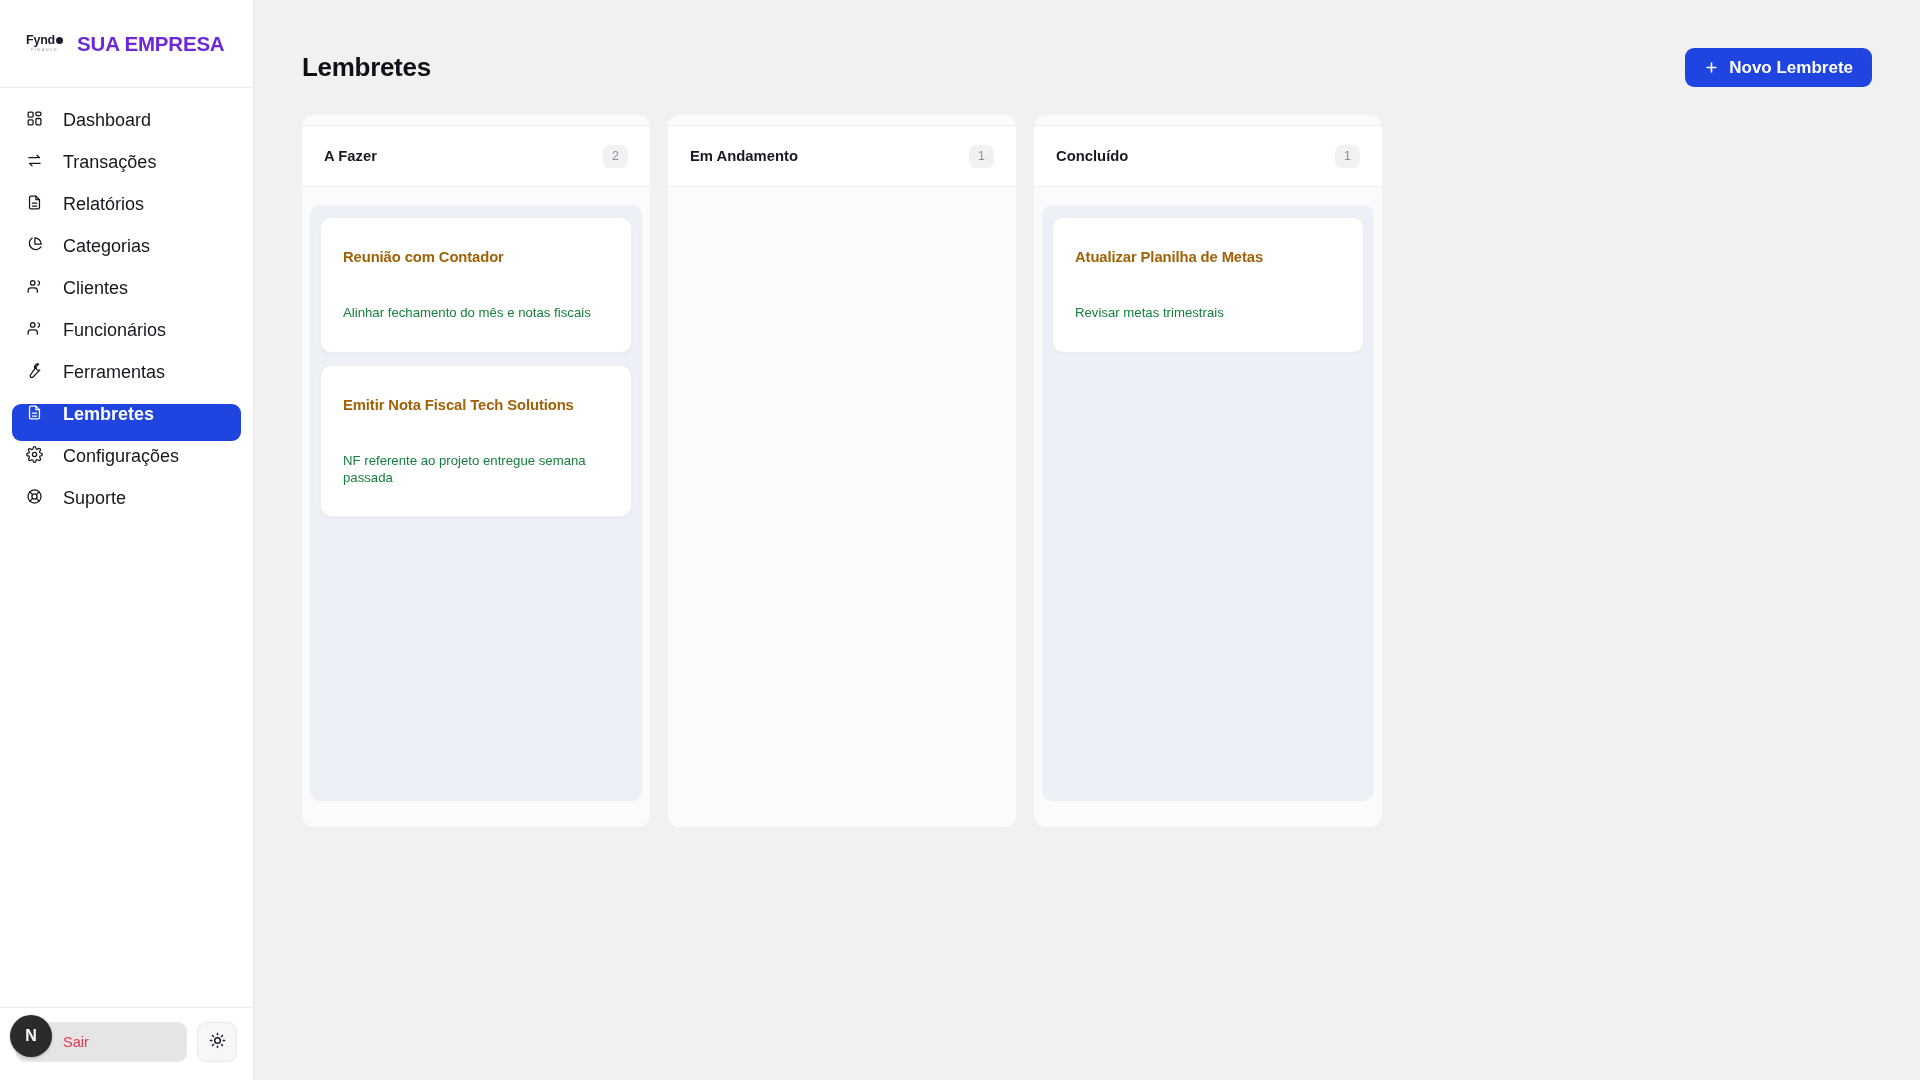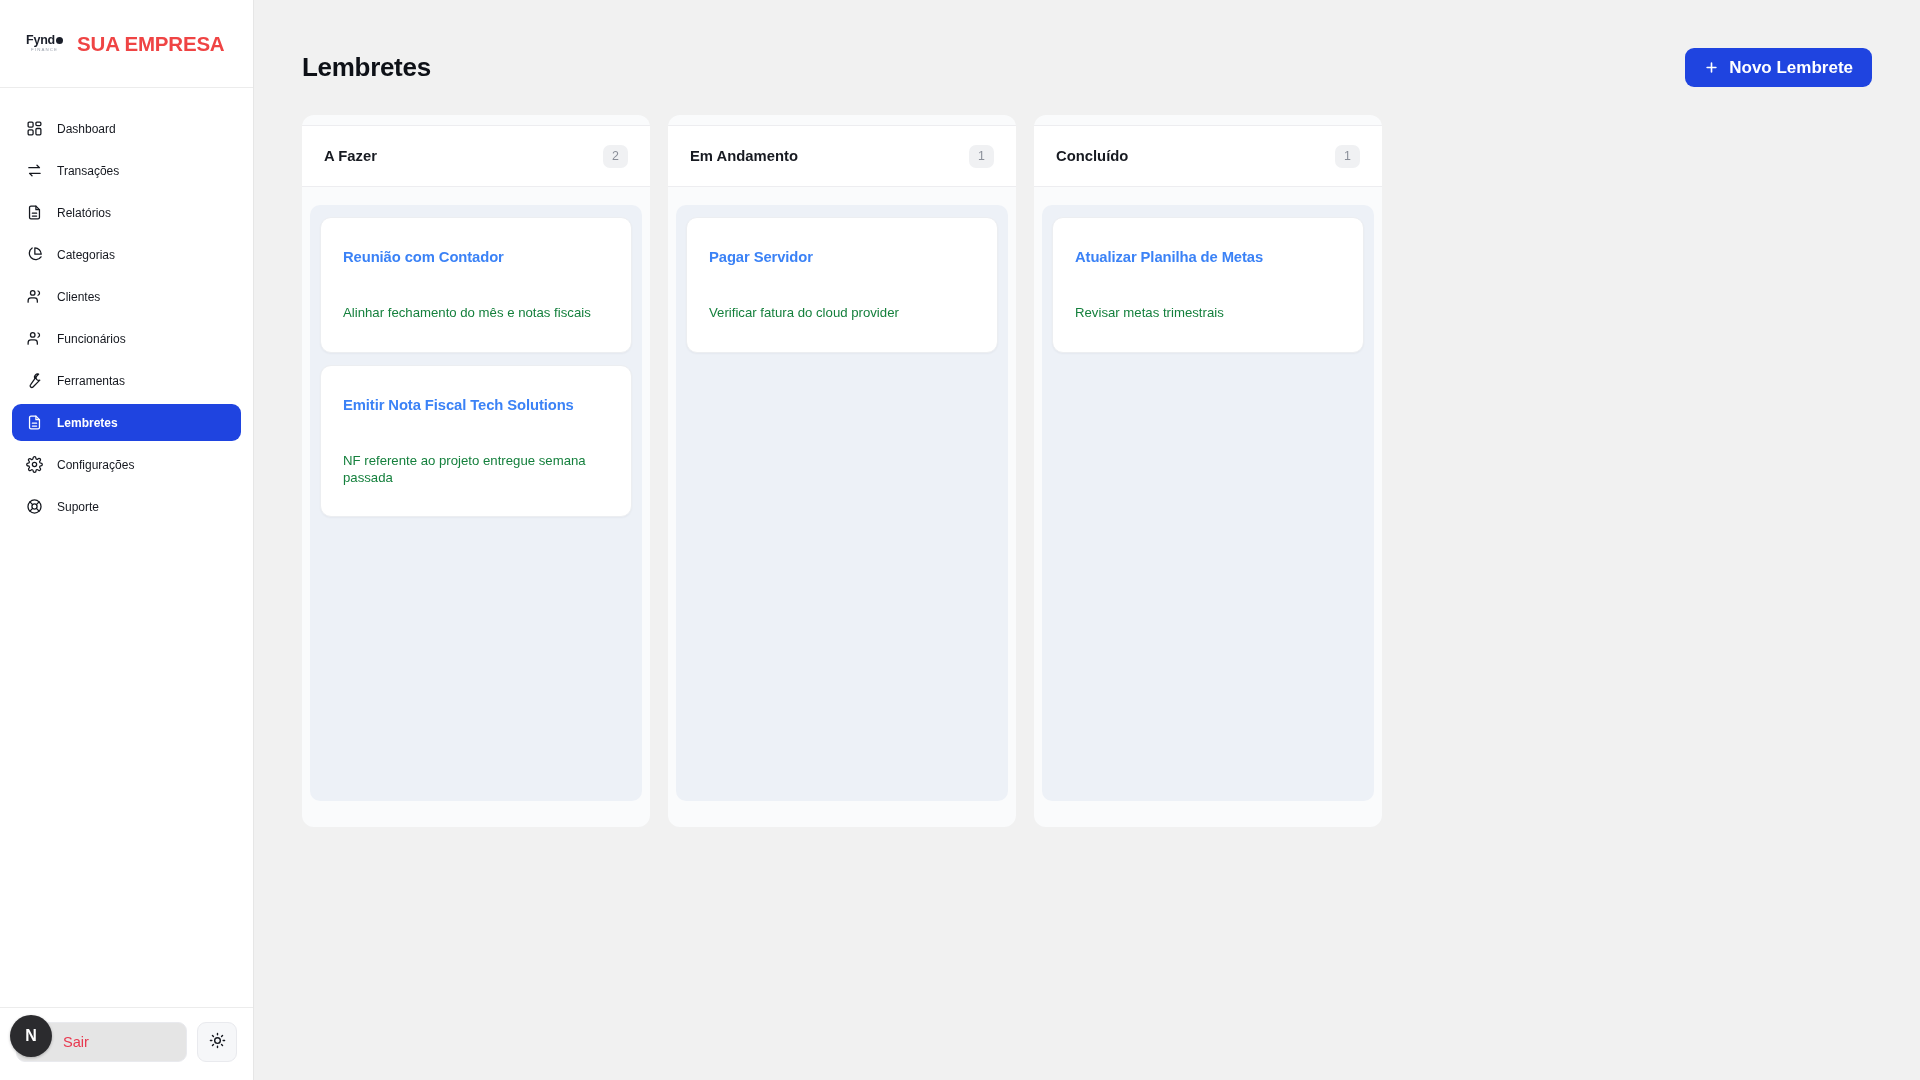--- a/index.html
+++ b/index.html
@@ -34,29 +34,29 @@
   }
   .brand-logo-dot {
     width: 7px; height: 7px; border-radius: 50%;
     background: #1b1f2a; display: inline-block; margin-left: 0px;
   }
   .brand-logo-sub {
     font-size: 4.4px; color: #9aa0ac; letter-spacing: 1.1px;
     margin-top: 1.5px; text-transform: uppercase;
   }
   .brand-title {
-    font-size: 20.5px; font-weight: 700; color: #ef4444; letter-spacing: -0.2px;
+    font-size: 20.5px; font-weight: 700; color: #6d28d9; letter-spacing: -0.2px;
   }
 
   .nav { padding: 22px 12px 0 12px; display: flex; flex-direction: column; gap: 5px; }
   .nav-item {
-    display: flex; align-items: center; gap: 14px;
+    display: flex; gap: 20px;
     height: 37px; padding: 0 14px;
     border-radius: 9px; cursor: pointer;
-    color: #15181f; font-size: 12px; font-weight: 500;
+    color: #15181f; font-size: 18px; font-weight: 500;
     text-decoration: none; user-select: none;
   }
   .nav-item.active { background: #1f44e0; color: #ffffff; font-weight: 700; }
   .nav-icon { width: 17px; height: 17px; flex: 0 0 17px; display: block; }
   .nav-icon svg { width: 17px; height: 17px; display: block; }
 
   .sidebar-footer {
     margin-top: auto; padding: 14px 16px 18px 16px;
     border-top: 1px solid #ececec;
     display: flex; align-items: center; gap: 10px; position: relative;
@@ -141,21 +141,21 @@
     background: #ffffff;
     border: 1px solid #eceef1;
     border-radius: 11px;
     padding: 30px 22px 30px 22px;
     min-height: 128px;
     display: flex; flex-direction: column; justify-content: space-between;
     cursor: grab;
     box-shadow: 0 1px 2px rgba(16,24,40,.04);
   }
   .card-title {
-    font-size: 14.8px; font-weight: 700; color: #3b82f6;
+    font-size: 14.8px; font-weight: 700; color: #a16207;
     letter-spacing: -0.1px; line-height: 1.25;
   }
   .card-desc {
     font-size: 13.2px; color: #15803d; line-height: 1.3; margin-top: 38px;
   }
 </style>
 </head>
 <body>
 
 <div class="app">
@@ -319,26 +319,20 @@
               <div class="card-title">Emitir Nota Fiscal Tech Solutions</div>
               <div class="card-desc">NF referente ao projeto entregue semana passada</div>
             </article>
           </div>
         </section>
         <section class="column">
           <div class="column-header">
             <span class="column-name">Em Andamento</span>
             <span class="column-count">1</span>
           </div>
-          <div class="column-body">
-            <article class="card">
-              <div class="card-title">Pagar Servidor</div>
-              <div class="card-desc">Verificar fatura do cloud provider</div>
-            </article>
-          </div>
         </section>
         <section class="column">
           <div class="column-header">
             <span class="column-name">Concluído</span>
             <span class="column-count">1</span>
           </div>
           <div class="column-body">
             <article class="card">
               <div class="card-title">Atualizar Planilha de Metas</div>
               <div class="card-desc">Revisar metas trimestrais</div>

